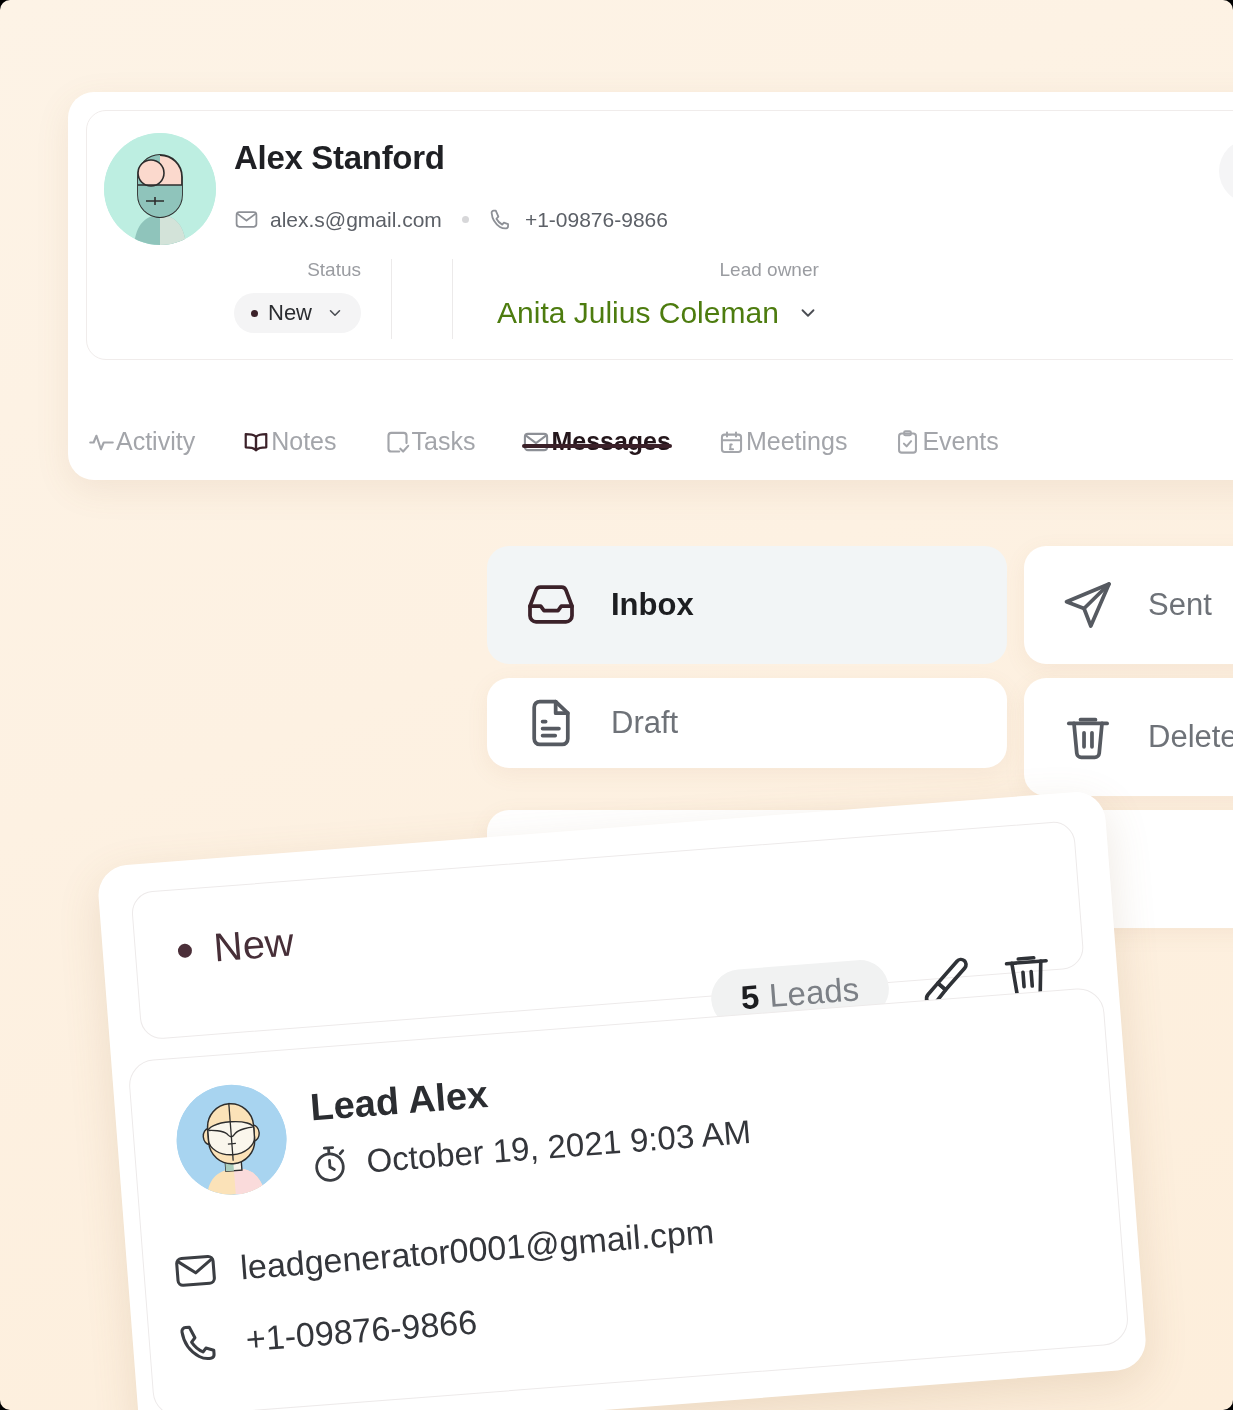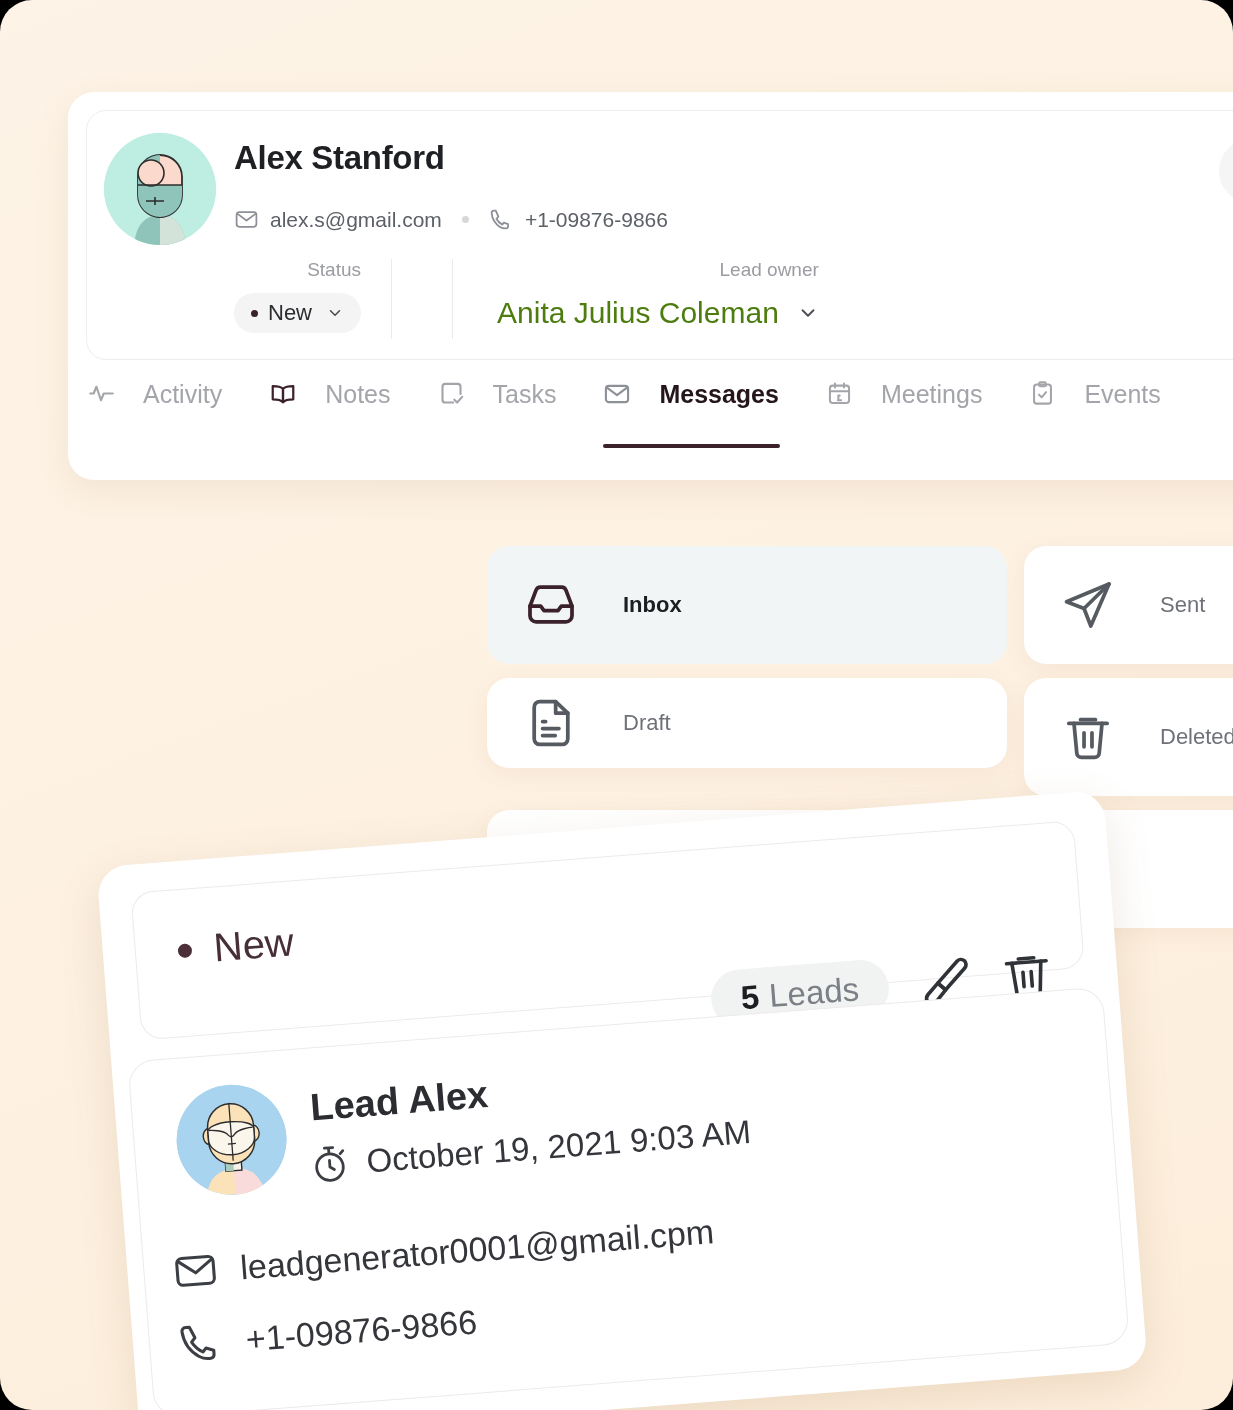--- a/index.html
+++ b/index.html
@@ -10,21 +10,21 @@
     overflow: hidden;
     background: #000;
     font-family: "Liberation Sans", sans-serif;
   }
 
   #stage {
     position: relative;
     width: 1233px;
     height: 1410px;
     background: linear-gradient(160deg, #fdf3e6 0%, #fdf1e2 45%, #fdeedb 100%);
-    border-radius: 32px;
+    border-radius: 10px;
     overflow: hidden;
   }
 
   
   #top-panel {
     position: absolute;
     left: 68px;
     top: 92px;
     width: 1215px;
     height: 388px;
@@ -134,46 +134,46 @@
   #tabs {
     position: absolute;
     left: 20px;
     top: 288px;
     display: flex;
     align-items: center;
     gap: 47px;
     height: 76px;
   }
   .tab {
-    display:flex; align-items:flex-start; gap: 28px;
+    display:flex; align-items:flex-end; gap: 1px;
     height: 76px;
     font-size: 25px;
     color: #a3a5aa;
     position: relative;
   }
   .tab .tlabel { white-space: nowrap; }
   .tab.active .tlabel { color:#24161b; font-weight: 700; }
   .tab.active::after {
     content:"";
     position:absolute;
     left: 0; right: -1px; bottom: 8px;
     height: 4px; border-radius: 3px;
     background: #3b2129;
   }
   .tab svg { display:block; }
 
   
   .folder {
     position: absolute;
-    display:flex; align-items:center; gap: 44px;
+    display:flex; align-items:center; gap: 32px;
     padding-left: 36px;
     border-radius: 22px;
     background: #ffffff;
     box-shadow: 0 6px 22px rgba(160,120,80,.08);
-    font-size: 22px;
+    font-size: 31px;
     color: #6e7278;
     text-align: center;
   }
   .folder.selected {
     background: #f2f5f6;
     box-shadow: none;
   }
   .folder.selected .flabel { color:#1d1e21; font-weight:700; }
   .folder svg { display:block; flex: none; }
   .flabel { white-space: nowrap; }

